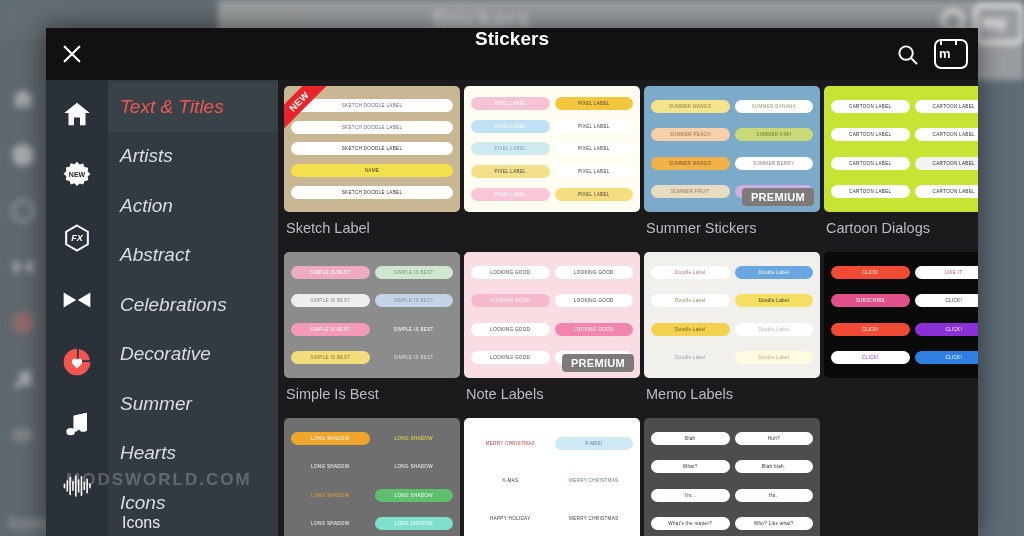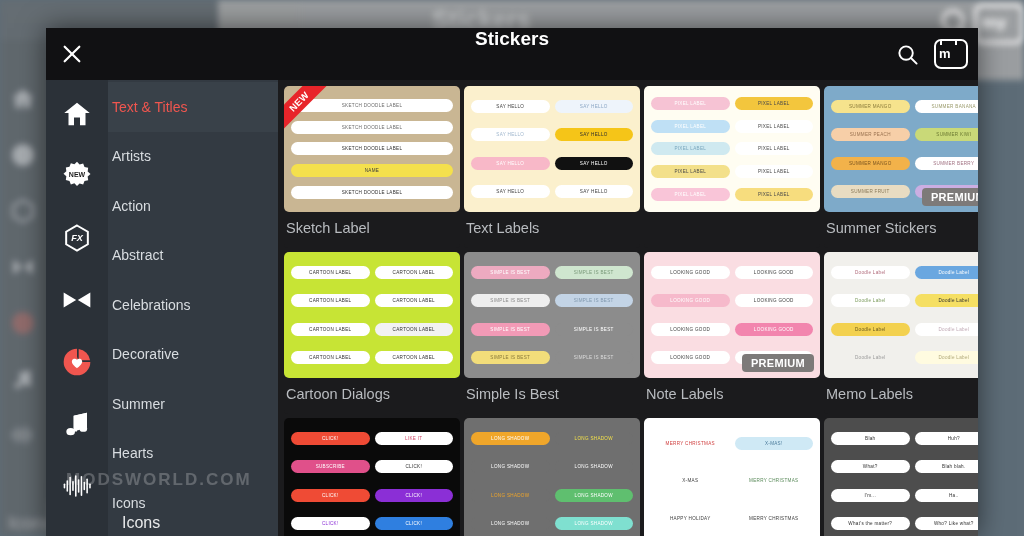--- a/index.html
+++ b/index.html
@@ -69,22 +69,22 @@
     width:62px; background:#2b3138; flex:none;
     display:flex; flex-direction:column; align-items:center;
     padding-top:12px; gap:18px;
   }
   .rail-item{ width:44px; height:44px; display:flex; align-items:center;
               justify-content:center; cursor:pointer; }
   .rail-item svg{ width:30px; height:30px; }
 
   .catlist{ width:170px; background:#333a42; flex:none; padding-top:2px; }
   .cat{
-    height:49.5px; display:flex; align-items:center; padding-left:4px;
-    color:#d9dde1; font-size:14px; cursor:pointer;
+    height:49.5px; display:flex; align-items:center; padding-left:12px;
+    color:#d9dde1; font-size:19px; cursor:pointer;font-style:italic;
   }
   .cat.active{ color:#f0564f; background:#394149; }
 
   
   .grid{
     flex:1; background:#1b1b1d; padding:6px 0 0 6px;
     display:grid; grid-template-columns:repeat(4,176px);
     grid-auto-rows:162px; gap:4px 4px; overflow:hidden;
   }
   .card{ position:relative; background:#1b1b1d; border-radius:4px; cursor:pointer; }
@@ -284,35 +284,20 @@
               <div class="pill" style="background: rgb(255, 255, 255); color: rgb(107, 107, 107);">SKETCH DOODLE LABEL</div>
               <div class="pill" style="background: rgb(255, 255, 255); color: rgb(46, 46, 46);">SKETCH DOODLE LABEL</div>
               <div class="pill" style="background: rgb(244, 224, 77); color: rgb(58, 58, 58);">NAME</div>
               <div class="pill" style="background: rgb(255, 255, 255); color: rgb(46, 46, 46);">SKETCH DOODLE LABEL</div>
             </div>
             <div class="ribbon">NEW</div>
           </div>
           <div class="card-title">Sketch Label</div>
         </div>
         <div class="card">
-          <div class="thumb" style="background: rgb(251, 240, 205);">
-            <div class="rows two">
-              <div class="pill" style="background: rgb(255, 255, 255); color: rgb(61, 61, 61);">SAY HELLO</div>
-              <div class="pill" style="background: rgb(238, 244, 251); color: rgb(139, 166, 196);">SAY HELLO</div>
-              <div class="pill" style="background: rgb(255, 255, 255); color: rgb(159, 182, 205);">SAY HELLO</div>
-              <div class="pill" style="background: rgb(245, 197, 24); color: rgb(46, 46, 46);">SAY HELLO</div>
-              <div class="pill" style="background: rgb(248, 184, 200); color: rgb(255, 255, 255);">SAY HELLO</div>
-              <div class="pill" style="background: rgb(17, 17, 17); color: rgb(255, 255, 255);">SAY HELLO</div>
-              <div class="pill" style="background: rgb(255, 255, 255); color: rgb(61, 61, 61);">SAY HELLO</div>
-              <div class="pill" style="background: rgb(255, 255, 255); color: rgb(61, 61, 61);">SAY HELLO</div>
-            </div>
-          </div>
-          <div class="card-title">Text Labels</div>
-        </div>
-        <div class="card">
           <div class="thumb" style="background: rgb(255, 253, 242);">
             <div class="rows two">
               <div class="pill" style="background: rgb(246, 195, 212); color: rgb(255, 255, 255);">PIXEL LABEL</div>
               <div class="pill" style="background: rgb(243, 198, 61); color: rgb(74, 74, 74);">PIXEL LABEL</div>
               <div class="pill" style="background: rgb(191, 224, 245); color: rgb(255, 255, 255);">PIXEL LABEL</div>
               <div class="pill" style="background: rgb(255, 255, 255); color: rgb(74, 74, 74);">PIXEL LABEL</div>
               <div class="pill" style="background: rgb(207, 233, 240); color: rgb(122, 167, 189);">PIXEL LABEL</div>
               <div class="pill" style="background: rgb(255, 255, 255); color: rgb(74, 74, 74);">PIXEL LABEL</div>
               <div class="pill" style="background: rgb(243, 224, 138); color: rgb(74, 74, 74);">PIXEL LABEL</div>
               <div class="pill" style="background: rgb(255, 255, 255); color: rgb(74, 74, 74);">PIXEL LABEL</div>

